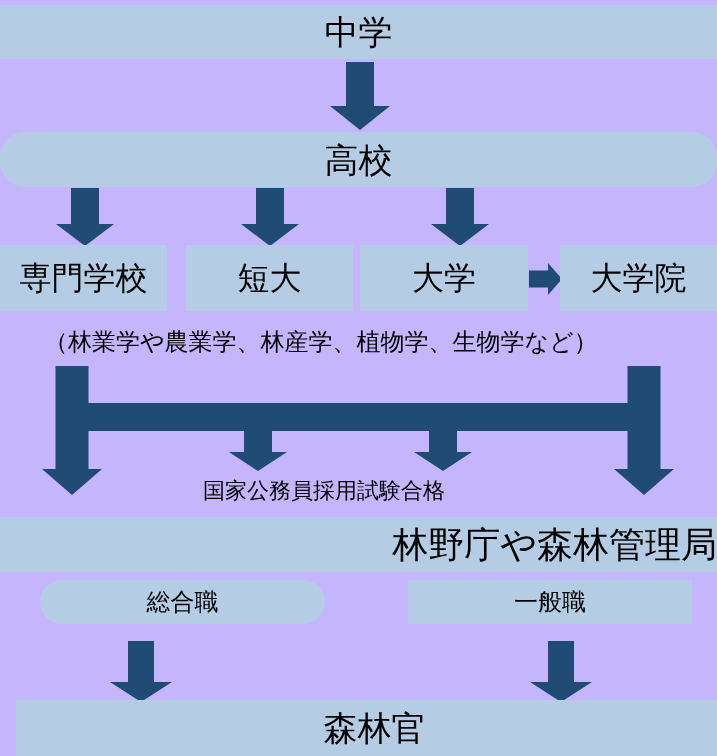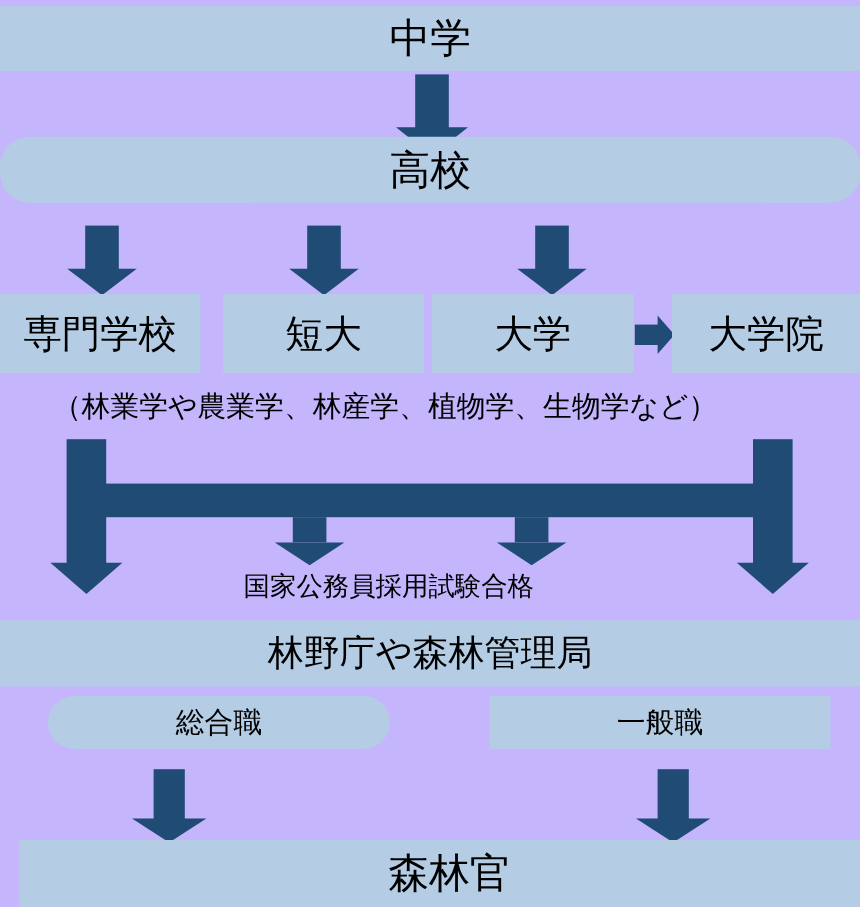--- a/index.html
+++ b/index.html
@@ -30,32 +30,31 @@
     color: #000000;
     line-height: 1;
     white-space: nowrap;
   }
 
   .band { }
 
   
   .t-xl  { font-size: 34px; }
   .t-lg  { font-size: 32px; }
-  .t-md  { font-size: 30px; }
+  .t-md  { font-size: 36px; justify-content: flex-end; }
   .t-sm  { font-size: 24px; }
   .t-xs  { font-size: 22px; }
 
   
   .caption {
     position: absolute;
     color: #000000;
     line-height: 1;
     white-space: nowrap;
     background: transparent;
-    font-family: Liberation Mono, monospace;
   }
 
   
   .arrow-down {
     position: absolute;
   }
   .arrow-down .shaft {
     position: absolute;
     background: var(--dark, #1f4b74);
     left: 50%;
@@ -109,21 +108,21 @@
 
   <div class="band t-xl" style="left:0px; top:5px; width:717px; height:54px;">
     <span>中学</span>
   </div>
 
   <div class="arrow-down" style="left:330px; top:62px; width:60px; height:68px;">
     <div class="shaft" style="width:28px; height:48px;"></div>
     <div class="head" style="border-left-width:30px; border-right-width:30px; border-top-width:24px;"></div>
   </div>
 
-  <div class="band t-xl" style="left:0px; top:114px; width:717px; height:55px;border-radius:25px;">
+  <div class="band t-xl" style="left:0px; top:132px; width:717px; height:55px;border-radius:25px;">
     <span>高校</span>
   </div>
 
   <div class="arrow-down" style="left:55px; top:188px; width:60px; height:58px;">
     <div class="shaft" style="width:28px; height:38px;"></div>
     <div class="head" style="border-left-width:29px; border-right-width:29px; border-top-width:22px;"></div>
   </div>
 
   <div class="arrow-down" style="left:240px; top:188px; width:60px; height:58px;">
     <div class="shaft" style="width:28px; height:38px;"></div>

